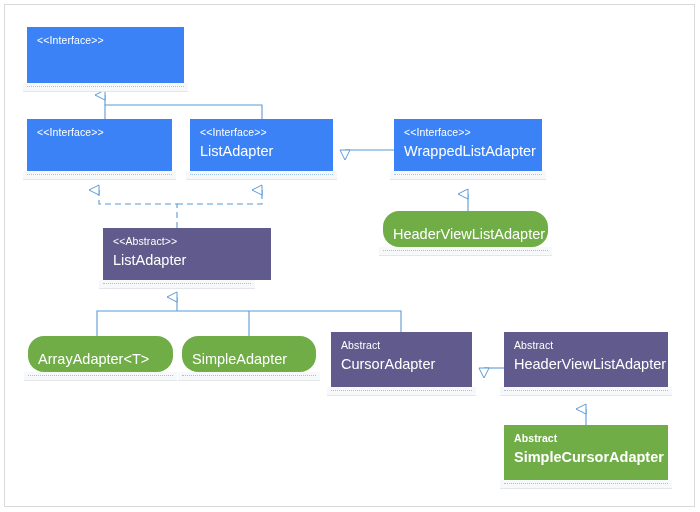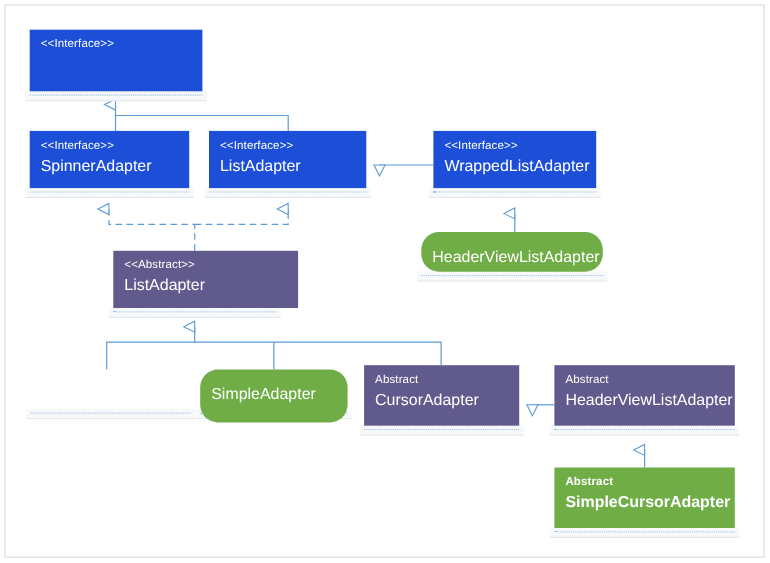--- a/index.html
+++ b/index.html
@@ -61,21 +61,21 @@
     line-height: 13px;
     letter-spacing: 0.1px;
     white-space: nowrap;
   }
   .title {
     font-size: 14.5px;
     line-height: 20px;
     margin-top: 2px;
     white-space: nowrap;
   }
-  .n-blue   { background: #1d4ed8; }
+  .n-blue   { background: #3b82f6; }
   .n-purple { background: #615a8c; }
   .n-green  { background: #70ad47; }
 
   .title-only { padding-top: 13px; border-radius: 16px; }
   .bold { font-weight: bold; }
 </style>
 </head>
 <body>
 
 <div id="canvas">
@@ -146,21 +146,20 @@
   <div class="plate" style="left:327px; top:387px; width:149px; height:9px;"></div>
   <div class="plate" style="left:500px; top:387px; width:172px; height:9px;"></div>
   <div class="plate" style="left:500px; top:480px; width:172px; height:9px;"></div>
 
   <div class="node n-blue" style="left:27px; top:27px; width:157px; height:56px;">
     <div class="stereo">&lt;&lt;Interface&gt;&gt;</div>
   </div>
 
   <div class="node n-blue" style="left:27px; top:119px; width:145px; height:52px;">
     <div class="stereo">&lt;&lt;Interface&gt;&gt;</div>
-    <div class="title">SpinnerAdapter</div>
   </div>
 
   <div class="node n-blue" style="left:190px; top:119px; width:143px; height:52px;">
     <div class="stereo">&lt;&lt;Interface&gt;&gt;</div>
     <div class="title">ListAdapter</div>
   </div>
 
   <div class="node n-blue" style="left:394px; top:119px; width:148px; height:52px;">
     <div class="stereo">&lt;&lt;Interface&gt;&gt;</div>
     <div class="title">WrappedListAdapter</div>
@@ -168,22 +167,25 @@
 
   <div class="node n-green title-only" style="left:383px; top:211px; width:165px; height:36px;">
     <div class="title" style="margin-top:0">HeaderViewListAdapter</div>
   </div>
 
   <div class="node n-purple" style="left:103px; top:228px; width:168px; height:52px;">
     <div class="stereo">&lt;&lt;Abstract&gt;&gt;</div>
     <div class="title">ListAdapter</div>
   </div>
 
-
-  <div class="node n-green title-only" style="left:182px; top:336px; width:134px; height:48px;">
+  <div class="node n-green title-only" style="left:28px; top:336px; width:145px; height:36px;">
+    <div class="title" style="margin-top:0">ArrayAdapter&lt;T&gt;</div>
+  </div>
+
+  <div class="node n-green title-only" style="left:182px; top:336px; width:134px; height:36px;">
     <div class="title" style="margin-top:0">SimpleAdapter</div>
   </div>
 
   <div class="node n-purple" style="left:331px; top:332px; width:141px; height:55px;">
     <div class="stereo">Abstract</div>
     <div class="title">CursorAdapter</div>
   </div>
 
   <div class="node n-purple" style="left:504px; top:332px; width:164px; height:55px;">
     <div class="stereo">Abstract</div>

